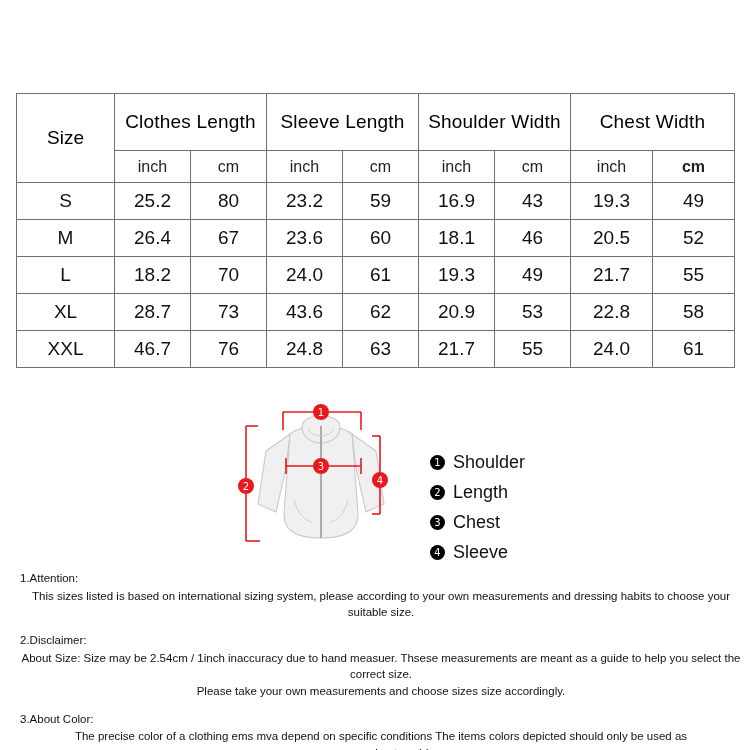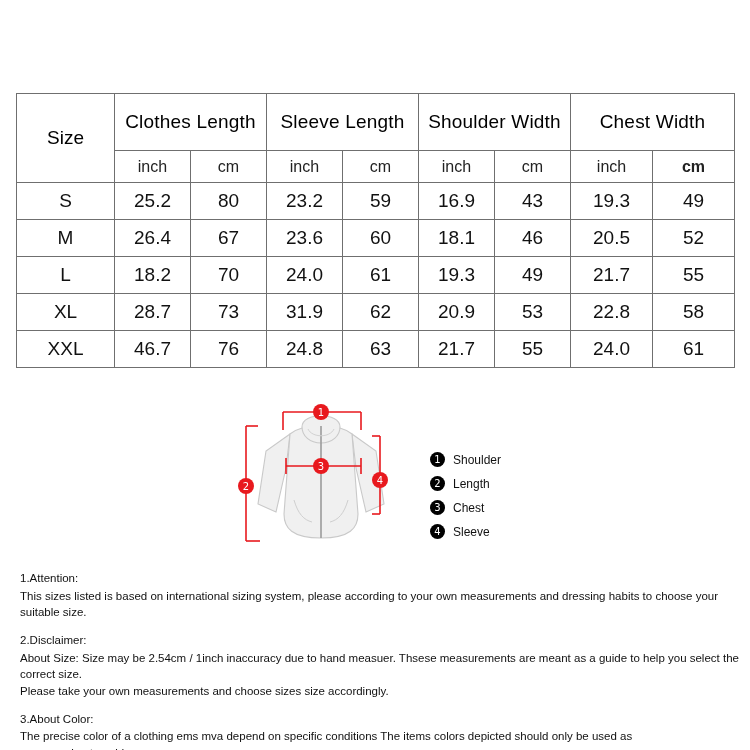--- a/index.html
+++ b/index.html
@@ -91,21 +91,21 @@
     background: #000000;
     color: #ffffff;
     font-size: 10px;
     line-height: 15px;
     text-align: center;
     margin-right: 8px;
     flex: 0 0 auto;
     font-family: "DejaVu Sans", sans-serif;
   }
   .legend-label {
-    font-size: 12px;
+    font-size: 18px;
     color: #111;
   }
 
   
   .notes {
     position: absolute;
     left: 12px;
     top: 570px;
     width: 730px;
   }
@@ -114,20 +114,21 @@
     font-weight: normal;
     color: #111;
     margin: 0 0 1px 0;
     line-height: 1.45;
   }
   .note-line {
     font-size: 11.5px;
     color: #111;
     line-height: 1.45;
     margin: 0;
+    text-align: center;
   }
   .note-block {
     margin-bottom: 11px;
     margin-left: 8px;
   }
 </style>
 </head>
 <body>
 
 <div class="table-wrap">
@@ -192,21 +193,21 @@
         <td class="data-cell">61</td>
         <td class="data-cell">19.3</td>
         <td class="data-cell">49</td>
         <td class="data-cell">21.7</td>
         <td class="data-cell">55</td>
       </tr>
       <tr>
         <td class="data-cell size-cell">XL</td>
         <td class="data-cell">28.7</td>
         <td class="data-cell">73</td>
-        <td class="data-cell">31.9</td>
+        <td class="data-cell">43.6</td>
         <td class="data-cell">62</td>
         <td class="data-cell">20.9</td>
         <td class="data-cell">53</td>
         <td class="data-cell">22.8</td>
         <td class="data-cell">58</td>
       </tr>
       <tr>
         <td class="data-cell size-cell">XXL</td>
         <td class="data-cell">46.7</td>
         <td class="data-cell">76</td>

